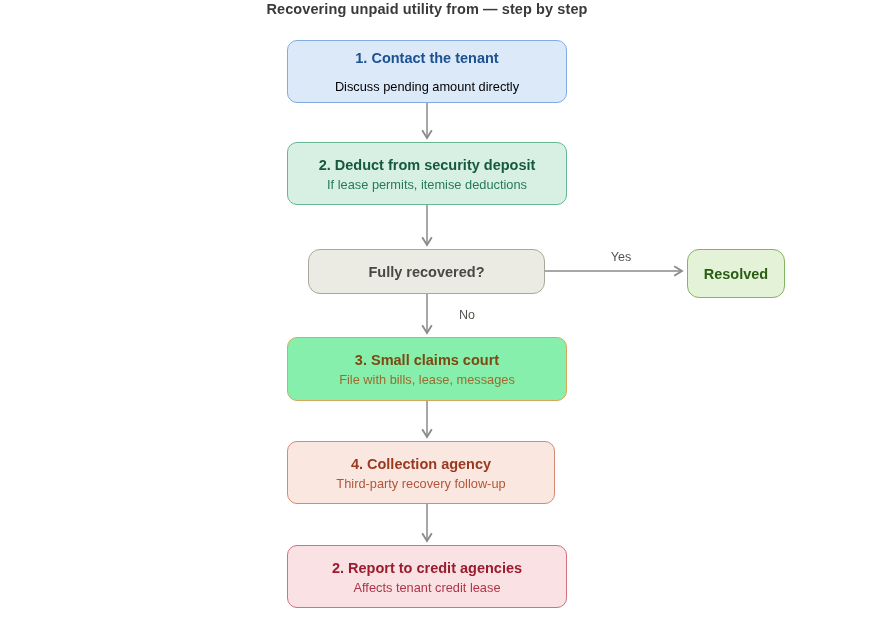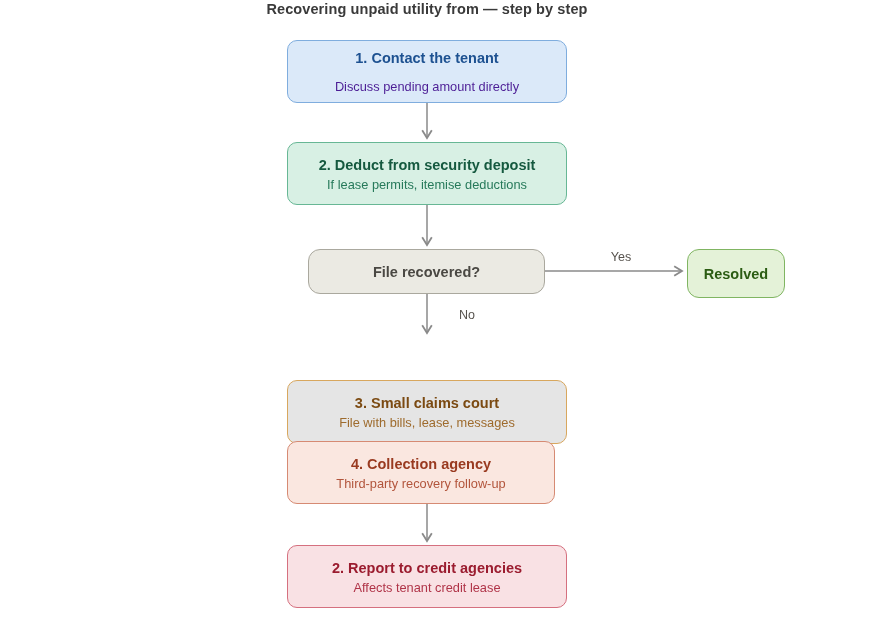--- a/index.html
+++ b/index.html
@@ -84,41 +84,41 @@
     <line x1="427" y1="103" x2="427" y2="138" stroke="#8a8a8a" stroke-width="1.5" marker-end="url(#arrowhead)" style="stroke: rgb(138, 138, 138);"></line>
     <line x1="427" y1="205" x2="427" y2="245" stroke="#8a8a8a" stroke-width="1.5" marker-end="url(#arrowhead)" style="stroke: rgb(138, 138, 138);"></line>
     <line x1="545" y1="271" x2="682" y2="271" stroke="#8a8a8a" stroke-width="1.5" marker-end="url(#arrowhead)" style="stroke: rgb(138, 138, 138);"></line>
     <line x1="427" y1="294" x2="427" y2="333" stroke="#8a8a8a" stroke-width="1.5" marker-end="url(#arrowhead)" style="stroke: rgb(138, 138, 138);"></line>
     <line x1="427" y1="401" x2="427" y2="437" stroke="#8a8a8a" stroke-width="1.5" marker-end="url(#arrowhead)" style="stroke: rgb(138, 138, 138);"></line>
     <line x1="427" y1="504" x2="427" y2="541" stroke="#8a8a8a" stroke-width="1.5" marker-end="url(#arrowhead)" style="stroke: rgb(138, 138, 138);"></line>
   </svg>
 
   <div class="node n-step1" style="background-color: rgb(219, 233, 249); border-color: rgb(127, 173, 222);">
     <div class="node-title" style="color: rgb(29, 81, 145);">1. Contact the tenant</div>
-    <div class="node-sub" style="color: #4c1d95;">Discuss pending amount directly</div>
+    <div class="node-sub" style="color: #000000;">Discuss pending amount directly</div>
   </div>
 
   <div class="node n-step2" style="background-color: rgb(216, 240, 228); border-color: rgb(103, 183, 149);">
     <div class="node-title" style="color: rgb(21, 89, 63);">2. Deduct from security deposit</div>
     <div class="node-sub" style="color: rgb(38, 121, 90);">If lease permits, itemise deductions</div>
   </div>
 
   <div class="node n-decision" style="background-color: rgb(235, 234, 227); border-color: rgb(170, 168, 158);">
-    <div class="node-title" style="color: rgb(74, 72, 67);">File recovered?</div>
+    <div class="node-title" style="color: rgb(74, 72, 67);">Fully recovered?</div>
   </div>
 
   <div class="edge-label edge-label-yes" style="color: rgb(87, 83, 78);">Yes</div>
 
   <div class="node n-terminal" style="background-color: rgb(228, 242, 216); border-color: rgb(128, 181, 98);">
     <div class="node-title" style="color: rgb(43, 92, 19);">Resolved</div>
   </div>
 
   <div class="edge-label edge-label-no" style="color: rgb(87, 83, 78);">No</div>
 
-  <div class="node n-step3" style="background-color: #e5e5e5; border-color: rgb(216, 167, 94); margin-top: 43px;">
+  <div class="node n-step3" style="background-color: #86efac; border-color: rgb(216, 167, 94);">
     <div class="node-title" style="color: rgb(123, 74, 18);">3. Small claims court</div>
     <div class="node-sub" style="color: rgb(158, 107, 45);">File with bills, lease, messages</div>
   </div>
 
   <div class="node n-step4" style="background-color: rgb(250, 231, 224); border-color: rgb(214, 138, 115);">
     <div class="node-title" style="color: rgb(153, 58, 32);">4. Collection agency</div>
     <div class="node-sub" style="color: rgb(178, 85, 60);">Third-party recovery follow-up</div>
   </div>
 
   <div class="node n-step5" style="background-color: rgb(249, 225, 228); border-color: rgb(213, 112, 127);">

